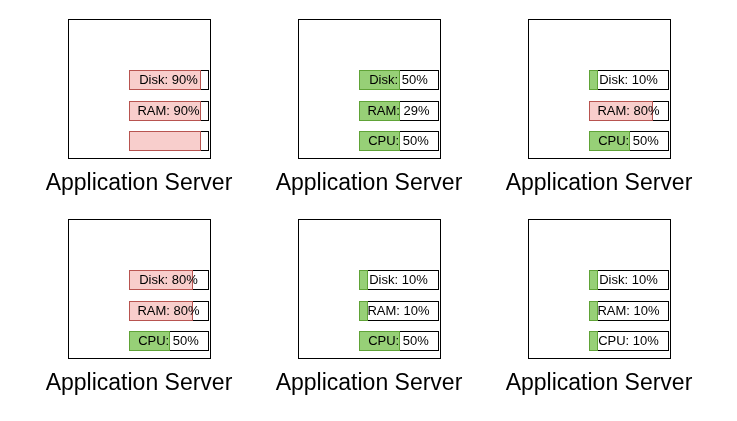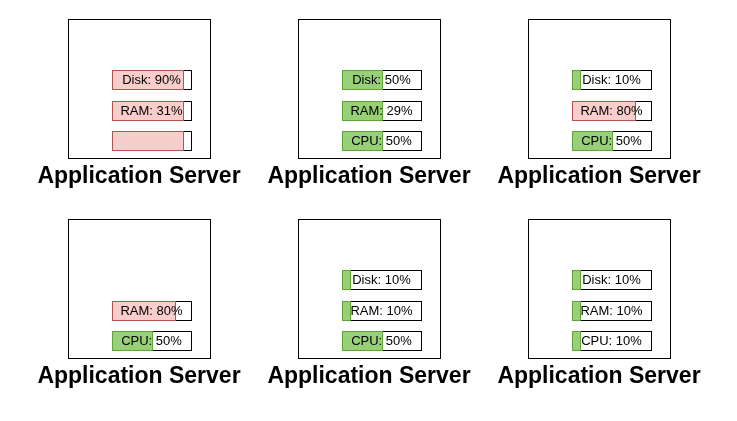--- a/index.html
+++ b/index.html
@@ -22,21 +22,21 @@
   }
   .box {
     position: relative;
     width: 143px; height: 140px;
     border: 1.5px solid #000;
     box-sizing: border-box;
     background: #fff;
   }
   .bar {
     position: absolute;
-    right: 18px;
+    right: 1px;
     width: 80px; height: 20px;
     border: 1px solid #000;
     box-sizing: border-box;
     background: #fff;
   }
   .bar-disk { top: 50px; }
   .bar-ram  { top: 81px; }
   .bar-cpu  { top: 111px; }
   .fill {
     position: absolute;
@@ -50,42 +50,42 @@
     left: 0; right: 0; top: 0; bottom: 0;
     display: flex;
     align-items: center;
     justify-content: center;
     font-size: 13px;
     line-height: 18px;
     z-index: 2;
     white-space: nowrap;
   }
   .caption {
-    margin-top: 2px;
+    margin-top: 9px;
     font-size: 23px;
-    font-weight: bold;
+    font-weight: normal;
     line-height: 28px;
     white-space: nowrap;
     text-align: center;
   }
 </style>
 </head>
 <body>
 
 <div class="diagram">
 
   <div class="cell">
     <div class="box">
       <div class="bar bar-disk">
         <div class="fill" style="width: calc(90% + 2px); background: rgb(248, 206, 204); border-color: rgb(184, 84, 80);"></div>
         <span class="bar-text">Disk: 90%</span>
       </div>
       <div class="bar bar-ram">
         <div class="fill" style="width: calc(90% + 2px); background: rgb(248, 206, 204); border-color: rgb(184, 84, 80);"></div>
-        <span class="bar-text">RAM: 31%</span>
+        <span class="bar-text">RAM: 90%</span>
       </div>
       <div class="bar bar-cpu">
         <div class="fill" style="width: calc(90% + 2px); background: rgb(248, 206, 204); border-color: rgb(184, 84, 80);"></div>
       </div>
     </div>
     <div class="caption">Application Server</div>
   </div>
 
   <div class="cell">
     <div class="box">
@@ -118,20 +118,24 @@
       <div class="bar bar-cpu">
         <div class="fill" style="width: calc(50% + 2px); background: rgb(151, 208, 119); border-color: rgb(96, 163, 55);"></div>
         <span class="bar-text">CPU: 50%</span>
       </div>
     </div>
     <div class="caption">Application Server</div>
   </div>
 
   <div class="cell">
     <div class="box">
+      <div class="bar bar-disk">
+        <div class="fill" style="width: calc(80% + 2px); background: rgb(248, 206, 204); border-color: rgb(184, 84, 80);"></div>
+        <span class="bar-text">Disk: 80%</span>
+      </div>
       <div class="bar bar-ram">
         <div class="fill" style="width: calc(80% + 2px); background: rgb(248, 206, 204); border-color: rgb(184, 84, 80);"></div>
         <span class="bar-text">RAM: 80%</span>
       </div>
       <div class="bar bar-cpu">
         <div class="fill" style="width: calc(50% + 2px); background: rgb(151, 208, 119); border-color: rgb(96, 163, 55);"></div>
         <span class="bar-text">CPU: 50%</span>
       </div>
     </div>
     <div class="caption">Application Server</div>

